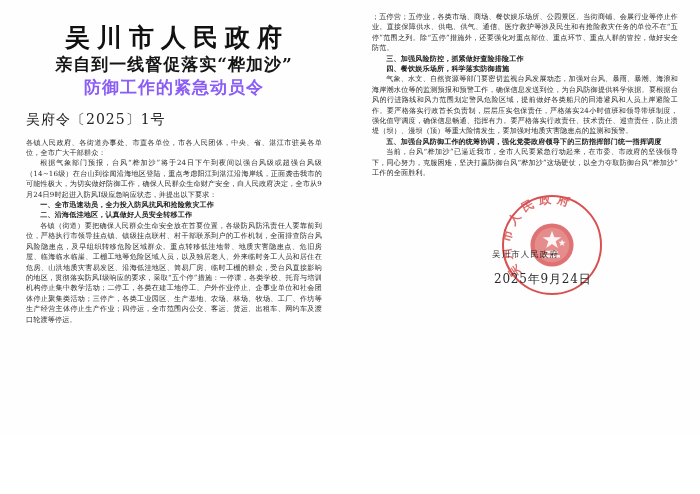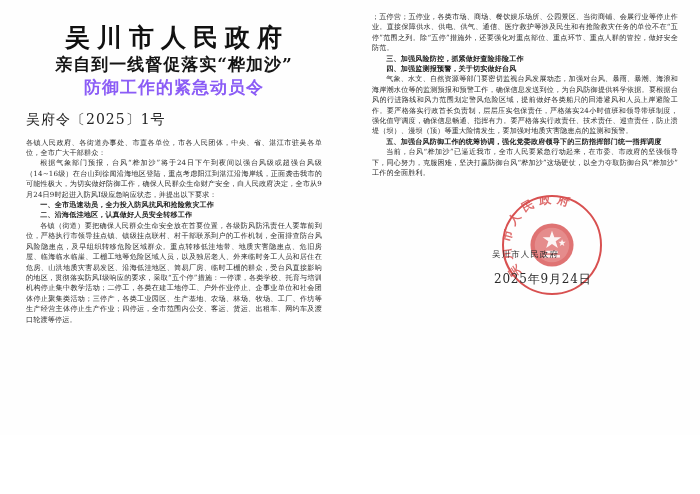--- a/index.html
+++ b/index.html
@@ -172,21 +172,21 @@
     </div>
   </div>
 
   <div class="page page-right">
 
     <div class="body-text">
       <p class="noindent">；五停营；五停业，各类市场、商场、餐饮娱乐场所、公园景区、当街商铺、会展行业等停止作业。直接保障供水、供电、供气、通信、医疗救护等涉及民生和有抢险救灾任务的单位不在“五停”范围之列。除“五停”措施外，还要强化对重点部位、重点环节、重点人群的管控，做好安全防范。</p>
 
       <p class="sec-head">三、加强风险防控，抓紧做好查险排险工作</p>
 
-      <p class="sec-head">四、加强监测报预警，关于切实做好台风</p>
+      <p class="sec-head">四、餐饮娱乐场所，科学落实防御措施</p>
       <p>气象、水文、自然资源等部门要密切监视台风发展动态，加强对台风、暴雨、暴潮、海浪和海岸潮水位等的监测预报和预警工作，确保信息发送到位，为台风防御提供科学依据。要根据台风的行进路线和风力范围划定警风危险区域，提前做好各类船只的回港避风和人员上岸避险工作。要严格落实行政首长负责制，层层压实包保责任，严格落实24小时值班和领导带班制度，强化值守调度，确保信息畅通、指挥有力。要严格落实行政责任、技术责任、巡查责任，防止溃堤（坝）、漫坝（顶）等重大险情发生，要加强对地质灾害隐患点的监测和预警。</p>
 
       <p class="sec-head">五、加强台风防御工作的统筹协调，强化党委政府领导下的三防指挥部门统一指挥调度</p>
 
       <p>当前，台风“桦加沙”已逼近我市，全市人民要紧急行动起来，在市委、市政府的坚强领导下，同心努力，克服困难，坚决打赢防御台风“桦加沙”这场硬仗，以全力夺取防御台风“桦加沙”工作的全面胜利。</p>
     </div>
 
     <div class="sign-block">
 
       <div class="seal">

